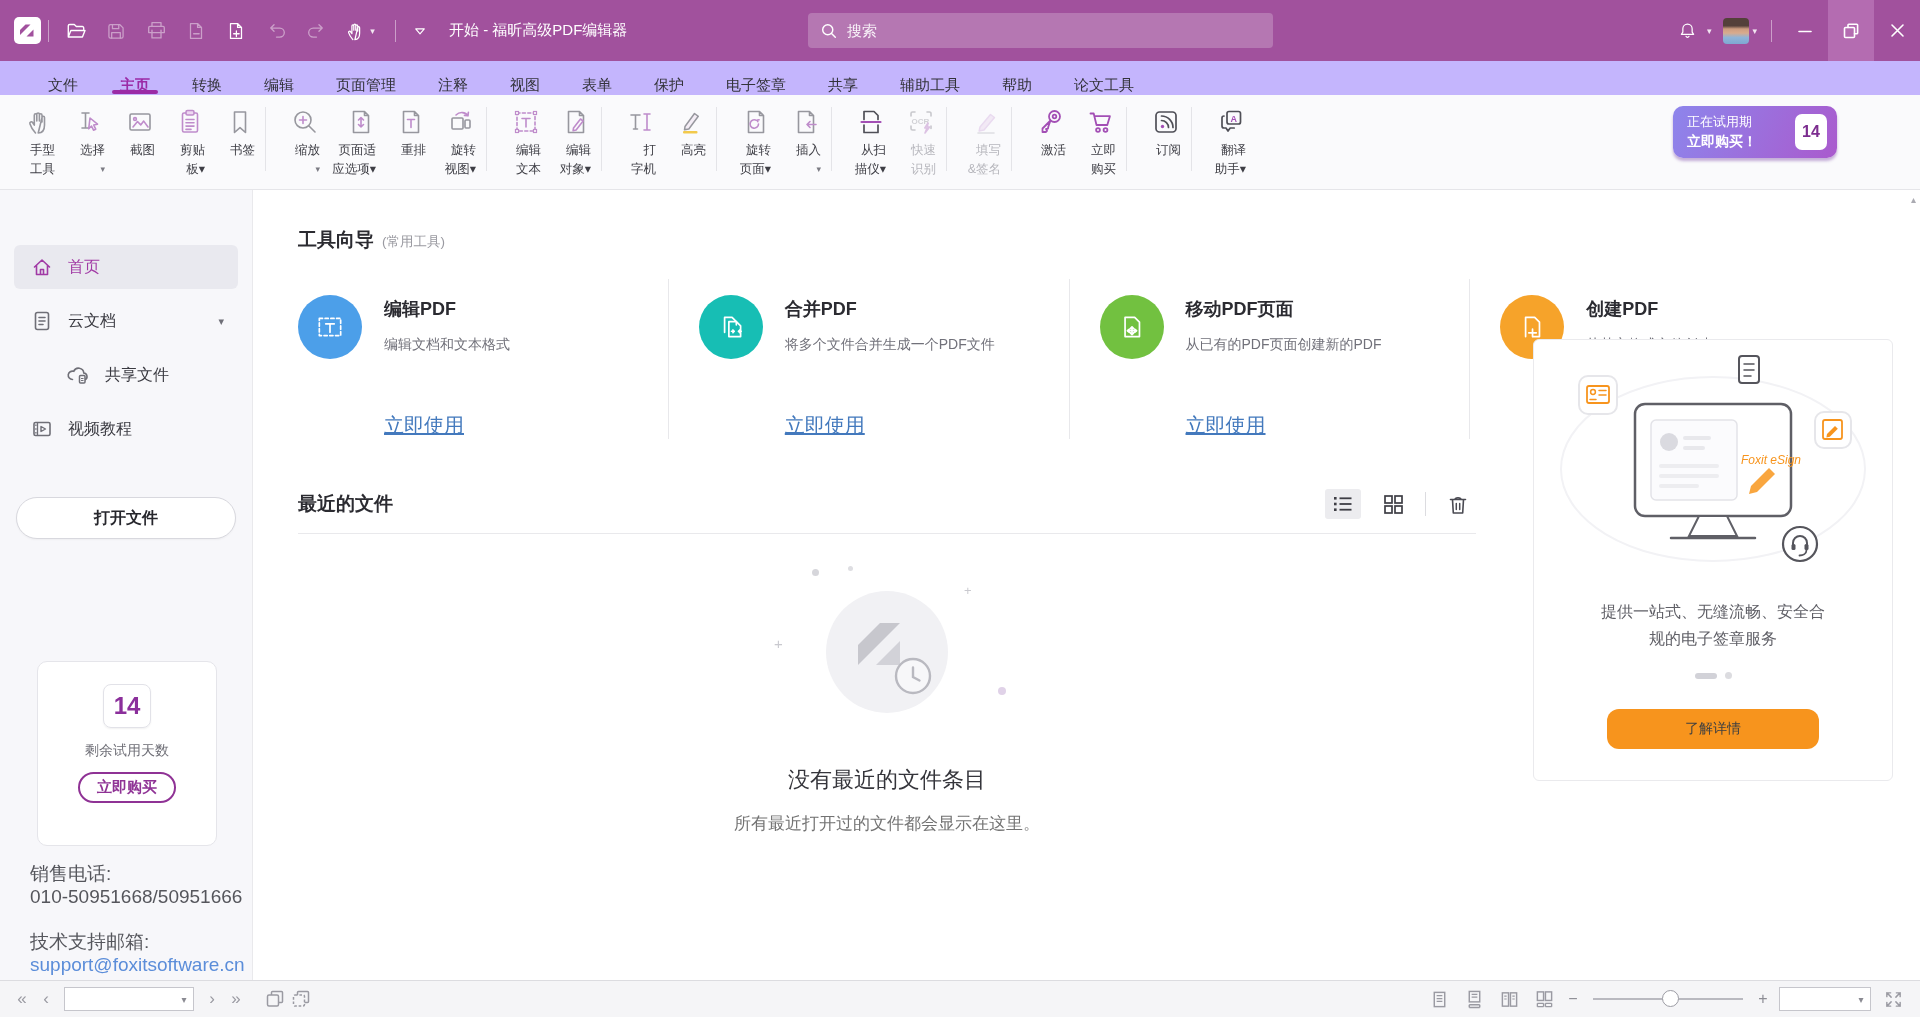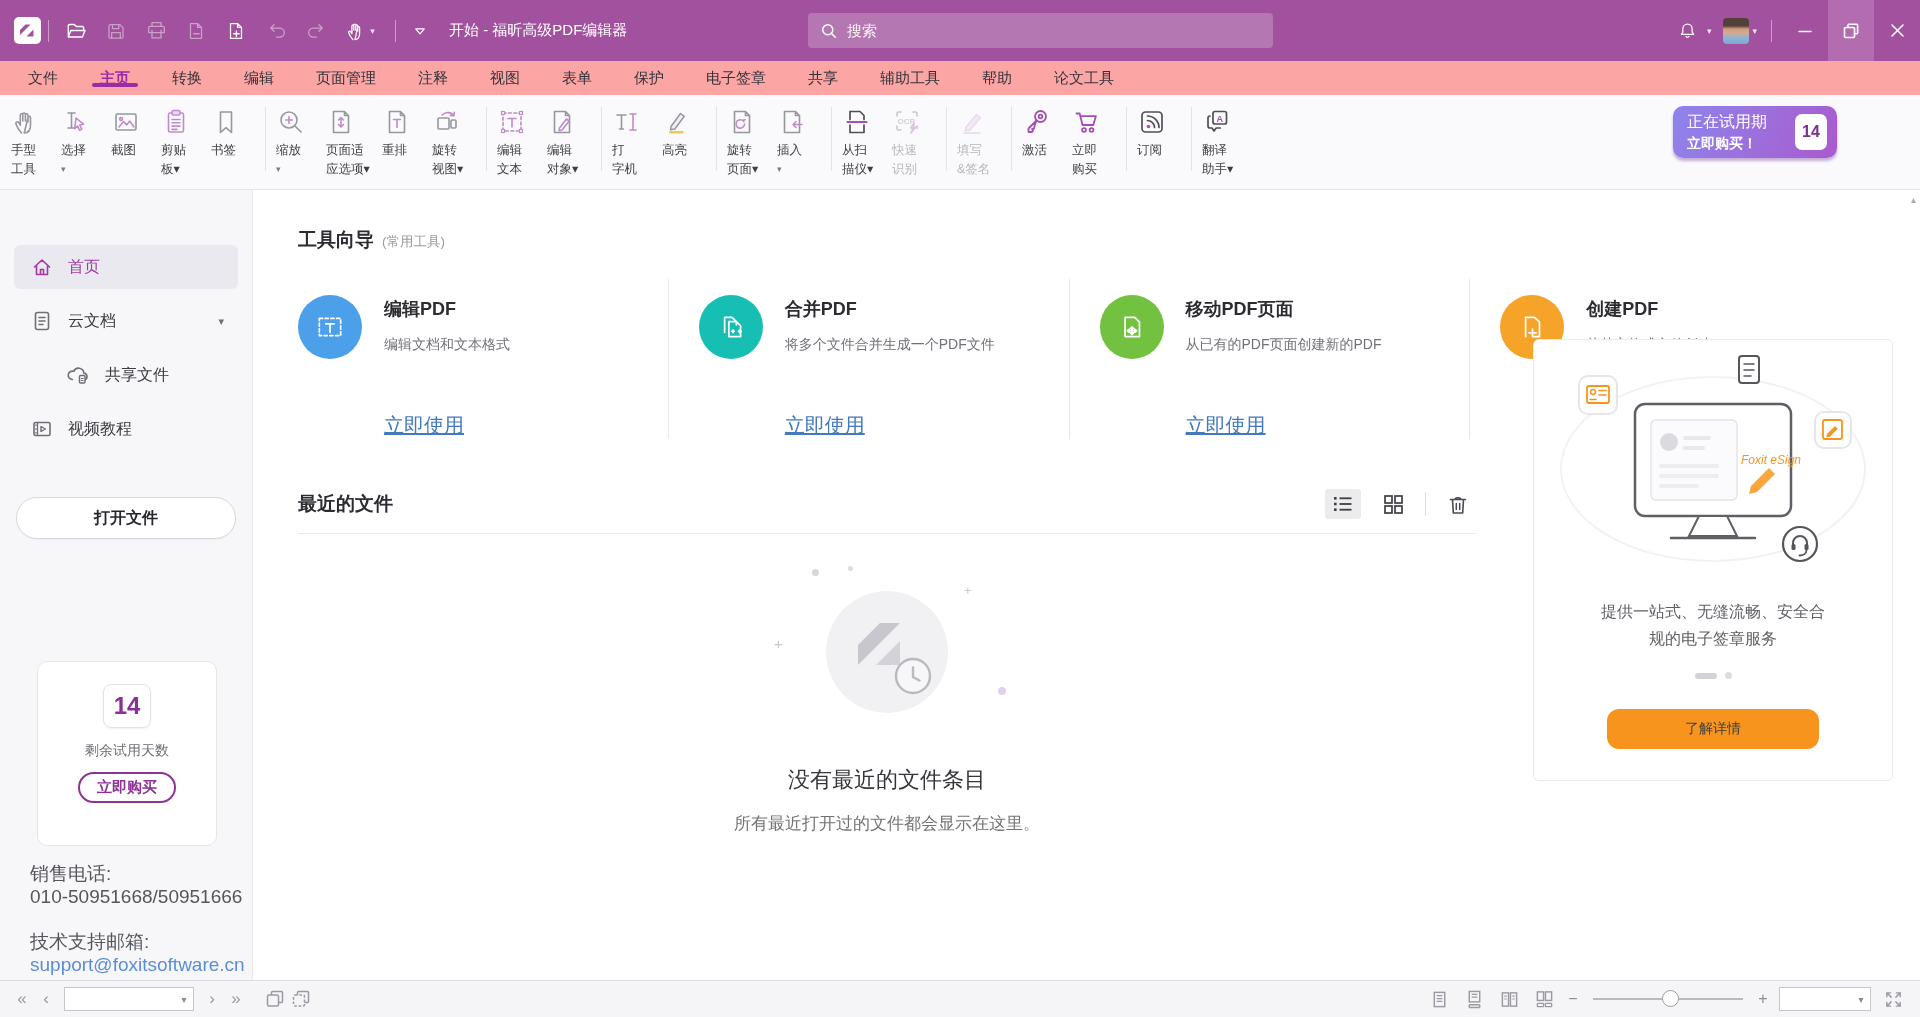--- a/index.html
+++ b/index.html
@@ -20,34 +20,34 @@
 .tb-title{font-size:15px;margin-left:12px;white-space:nowrap}
 .search{position:absolute;left:808px;top:13px;width:465px;height:35px;background:rgba(255,255,255,.22);border-radius:4px;display:flex;align-items:center;padding-left:12px;gap:9px}
 .search input{background:transparent;border:none;outline:none;color:#fff;font-size:15px;flex:1}
 .search input::placeholder{color:rgba(255,255,255,.9)}
 .tb-right{margin-left:auto;display:flex;align-items:center;height:100%}
 .caret-w{font-size:9px;color:rgba(255,255,255,.85);margin:0 4px 0 3px}
 .avatar{width:26px;height:26px;border-radius:4px;background:linear-gradient(180deg,#54403a 0%,#54403a 30%,#cd9d80 42%,#d8ab8e 58%,#8fb4d8 75%,#7fa8d2 100%)}
 .win-btn{width:46px;height:61px;display:flex;align-items:center;justify-content:center}
 .win-restore{background:#B46CB1}
 
-.menubar{position:absolute;top:61px;left:0;right:0;height:34px;background:#fca5a5;display:flex;align-items:center;padding-left:7px;z-index:6}
+.menubar{position:absolute;top:61px;left:0;right:0;height:34px;background:#c4b5fd;display:flex;align-items:flex-end;padding-left:27px;z-index:6}
 .menu-item{padding:0 21px;font-size:15px;color:#33333A;display:flex;align-items:center;position:relative;white-space:nowrap}
 .menu-item.active{color:#9B2BA6;font-weight:bold}
 .menu-item.active::after{content:"";position:absolute;left:13px;right:13px;bottom:1px;height:4px;border-radius:2px;background:#9B2BA6}
 
 .toolbar{position:absolute;top:95px;left:0;right:0;height:95px;background:#FAFAFC;border-bottom:1px solid #E5E5E9;display:flex;align-items:flex-start;padding:10px 6px 0 8px;z-index:5}
-.tool{display:flex;flex-direction:column;align-items:flex-start;min-width:50px;padding:0 3px}
+.tool{display:flex;flex-direction:column;align-items:flex-end;min-width:50px;padding:0 3px}
 .tool .ticon{height:34px;display:flex;align-items:center;justify-content:center}
 .tool .tlabel{margin-top:4px;font-size:12.5px;line-height:15px;color:#3E3E45;text-align:center;white-space:nowrap}
 .tool.disabled .tlabel{color:#B6B6BC}
 .tool.disabled .ticon{opacity:.5}
 .tool-sep{width:1px;height:64px;background:#E4E4E8;margin:2px 7px 0;flex-shrink:0}
 .trial-badge{position:absolute;left:1673px;top:106px;width:164px;height:52px;border-radius:10px;background:linear-gradient(115deg,#8D85EC,#AA5ACD);display:flex;align-items:center;padding:0 10px 0 14px;box-shadow:0 3px 3px rgba(130,80,170,.45);color:#fff;z-index:8}
-.tline1{font-size:16px}
+.tline1{font-size:13px}
 .tline2{font-size:14px;font-weight:bold;margin-top:2px}
 .days-chip{margin-left:auto;width:32px;height:36px;background:#fff;border-radius:7px;color:#7C2D8F;font-weight:bold;font-size:16px;display:flex;align-items:center;justify-content:center}
 .scroll-up{position:absolute;right:4px;top:194px;font-size:10px;color:#ABABB2;z-index:4}
 
 .sidebar{position:absolute;left:0;top:190px;width:253px;bottom:37px;background:#F7F7FA;border-right:1px solid #E9E9EC}
 .side-nav{padding-top:55px}
 .side-item{height:44px;margin:0 14px 10px;border-radius:6px;display:flex;align-items:center;padding-left:17px;gap:15px;font-size:16px;color:#3A3A41}
 .side-item.active{background:#E9E9EF;color:#A13AA5}
 .side-item.sub{padding-left:52px}
 .side-caret{margin-left:auto;margin-right:14px;font-size:11px;color:#6F6F77}

